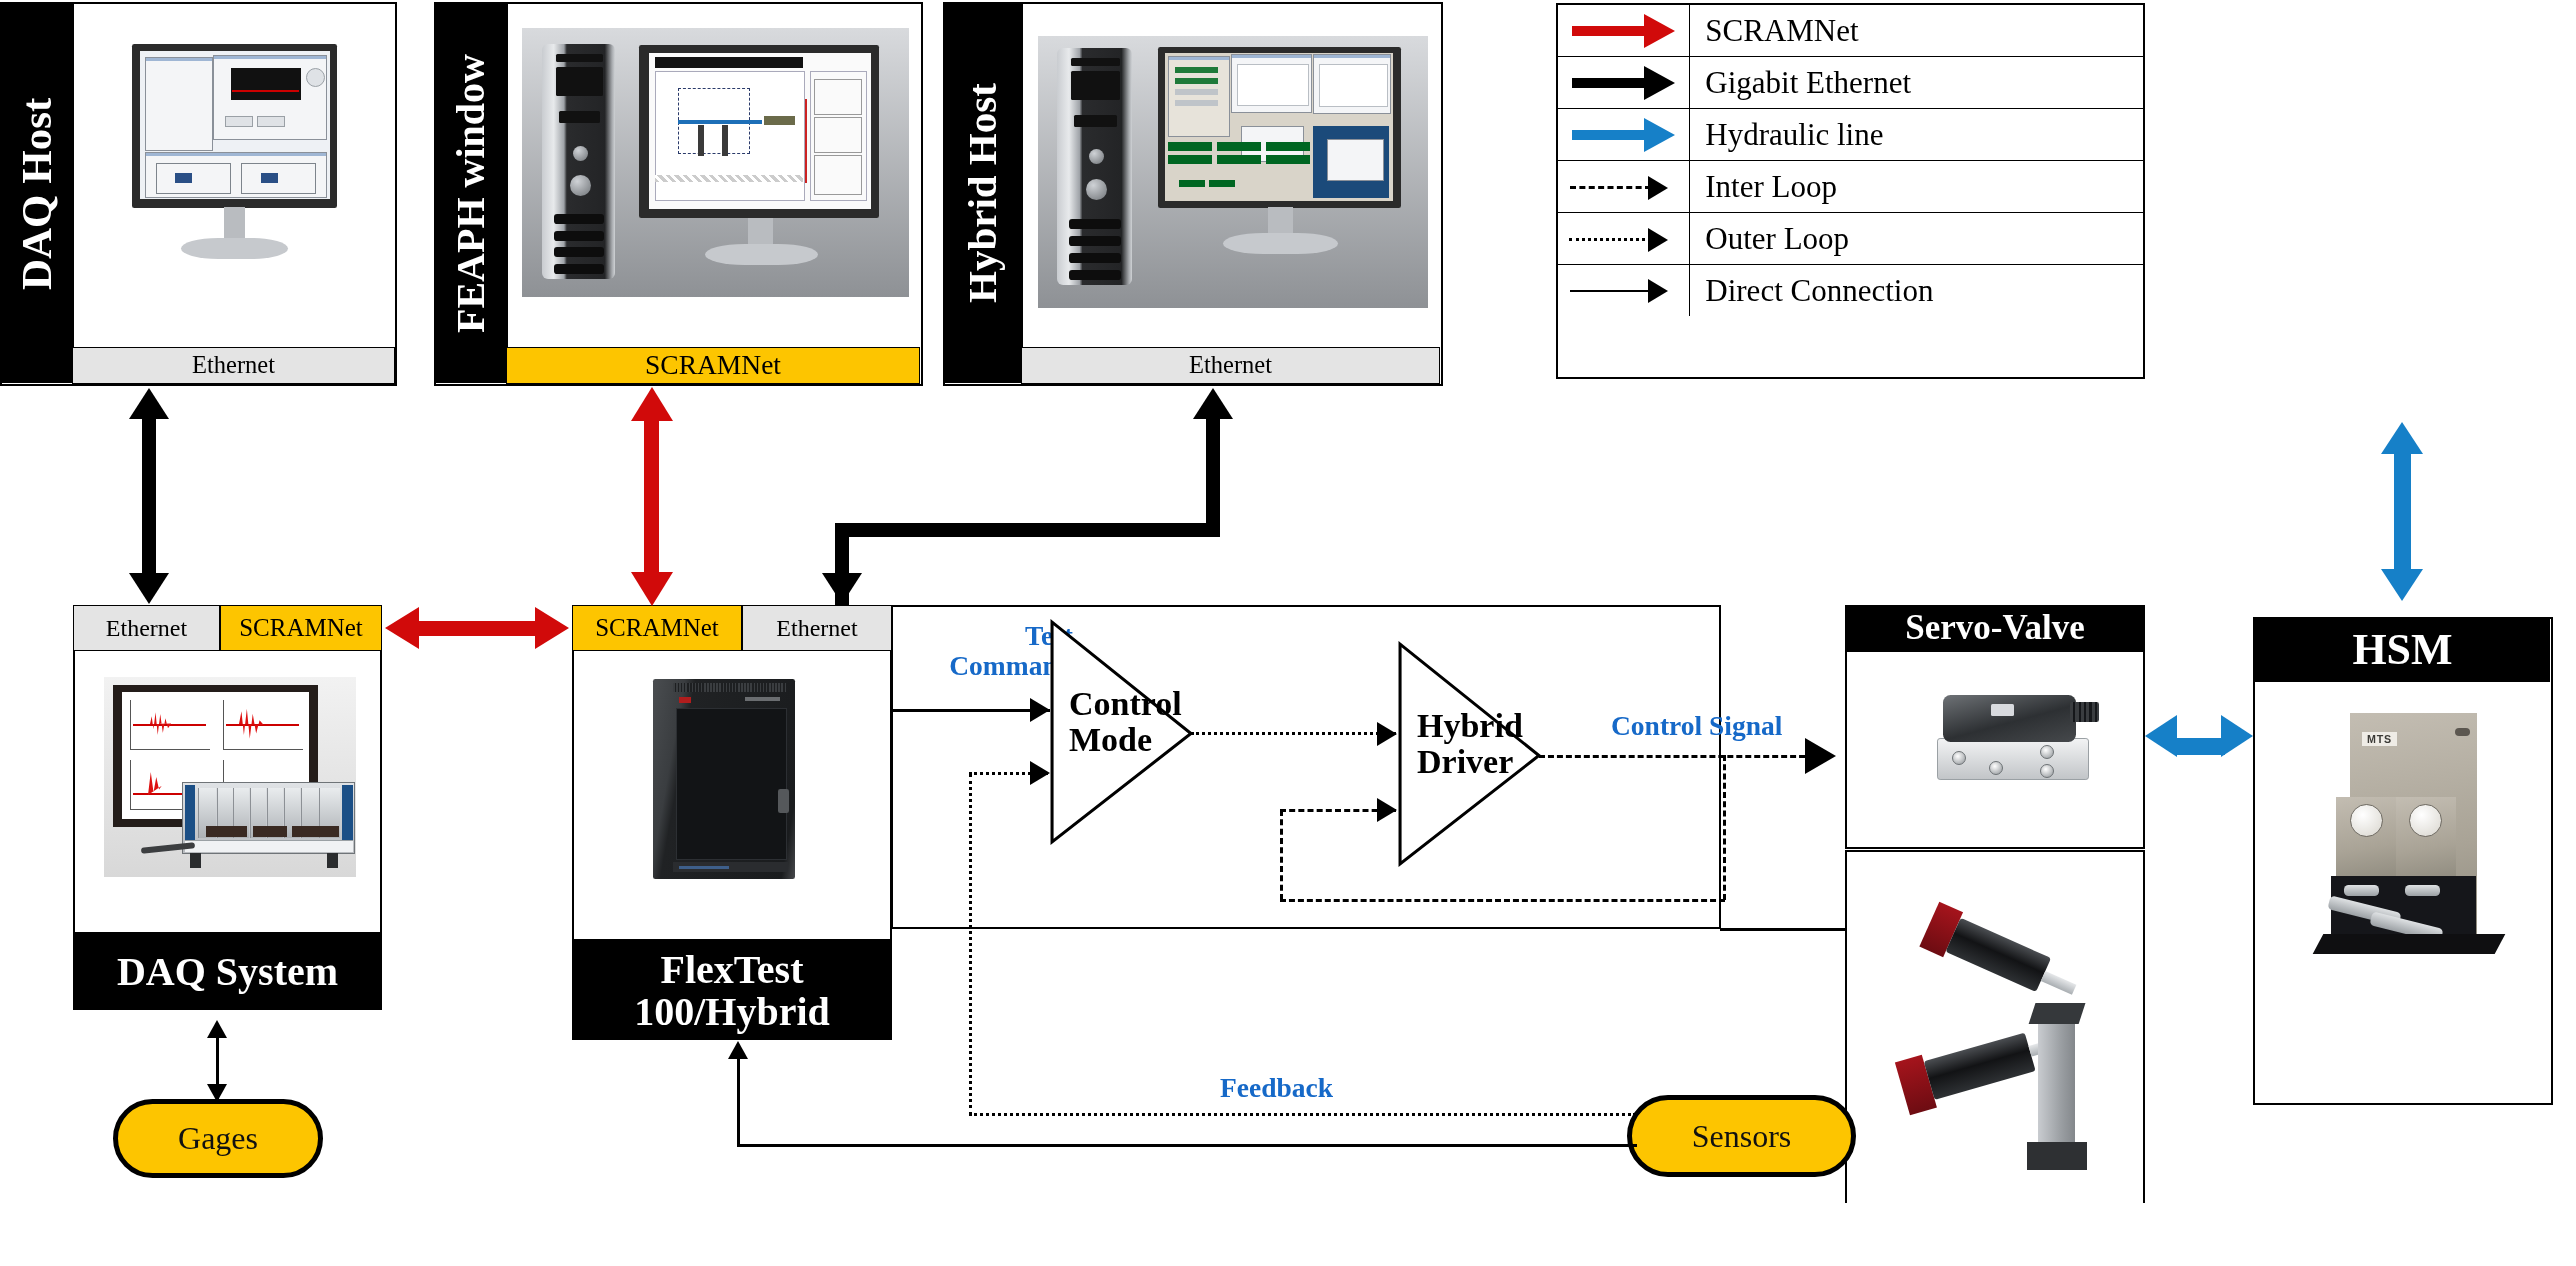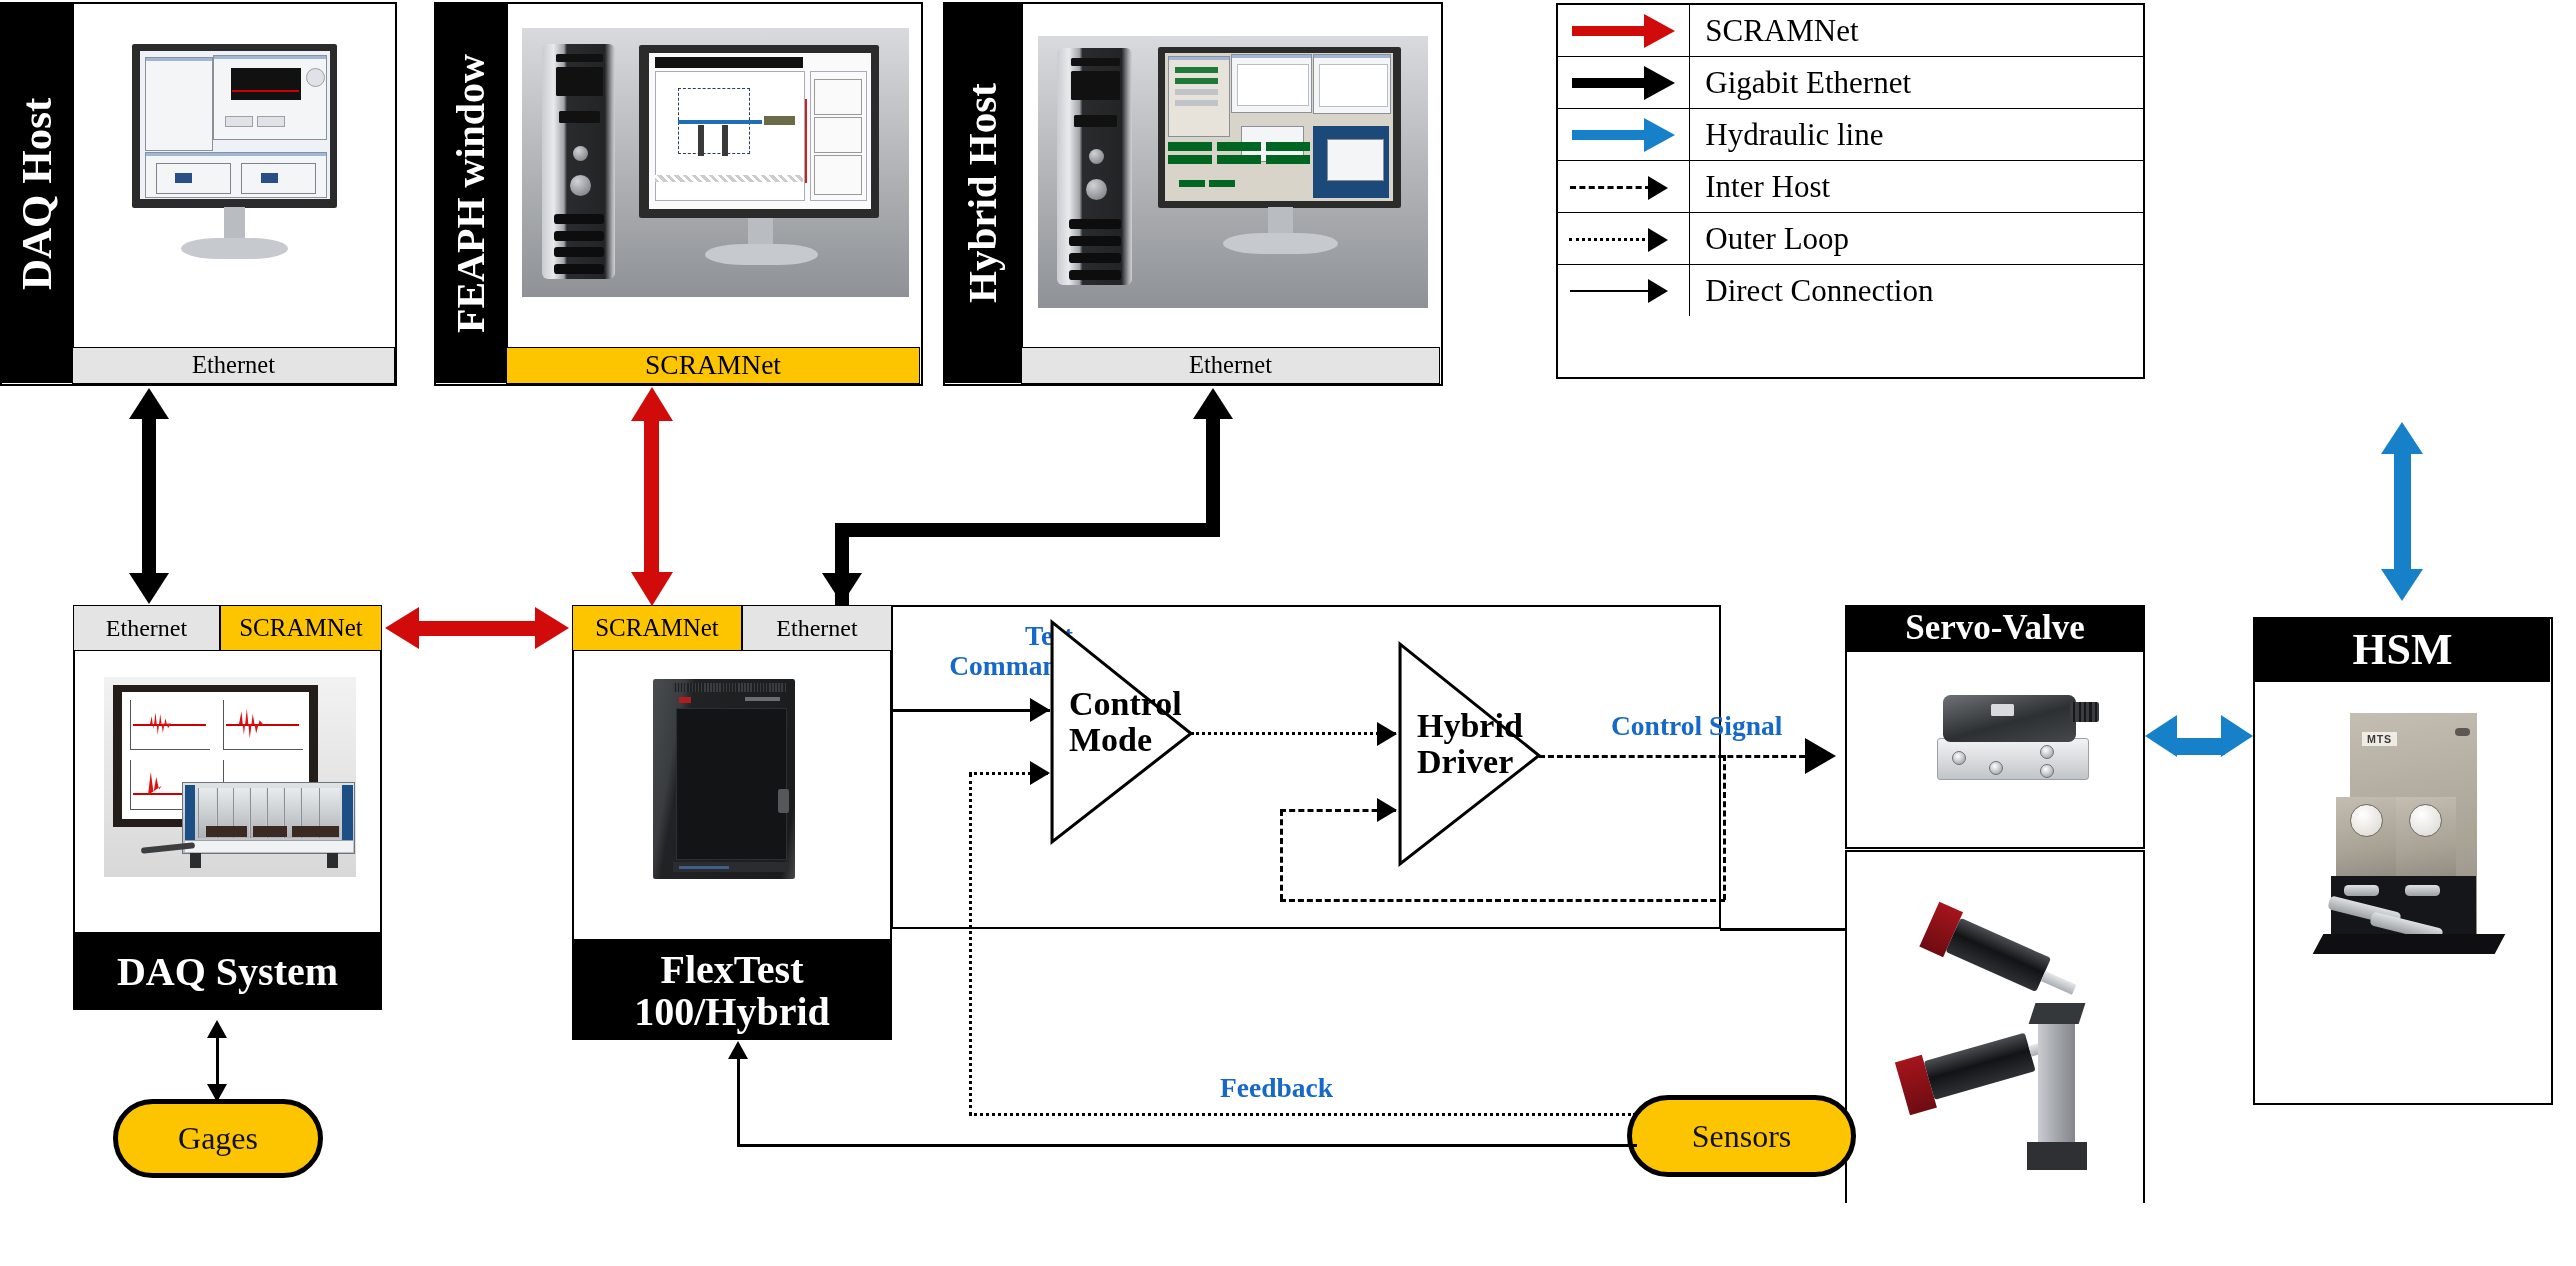--- a/index.html
+++ b/index.html
@@ -271,21 +271,21 @@
         <div class="ah abs" style="left:86px;top:9.2px;border-top:17px solid transparent;border-bottom:17px solid transparent;border-left:31px solid #1680c8;"></div>
       </div>
       <div class="legtext">Hydraulic line</div>
     </div>
 
     <div class="legrow">
       <div class="legicon">
         <div class="dashh" style="left:12.2px;top:25px;width:81px;border-top-width:3.1px;"></div>
         <div class="ah abs ahs-rt" style="left:90px;top:14.5px;"></div>
       </div>
-      <div class="legtext">Inter Host</div>
+      <div class="legtext">Inter Loop</div>
     </div>
 
     <div class="legrow">
       <div class="legicon">
         <div class="doth" style="left:10.7px;top:25px;width:83px;border-top-width:3.1px;"></div>
         <div class="ah abs ahs-rt" style="left:90px;top:14.5px;"></div>
       </div>
       <div class="legtext">Outer Loop</div>
     </div>
 

